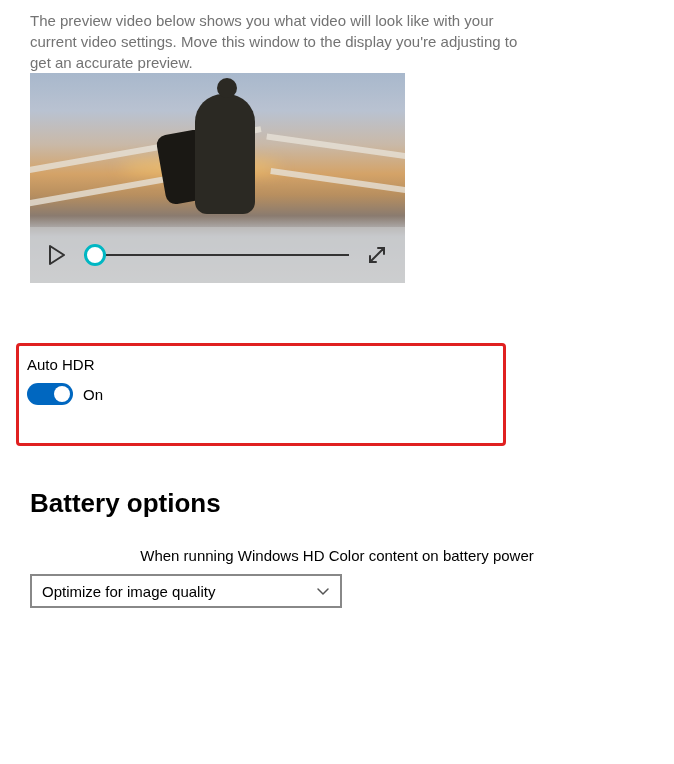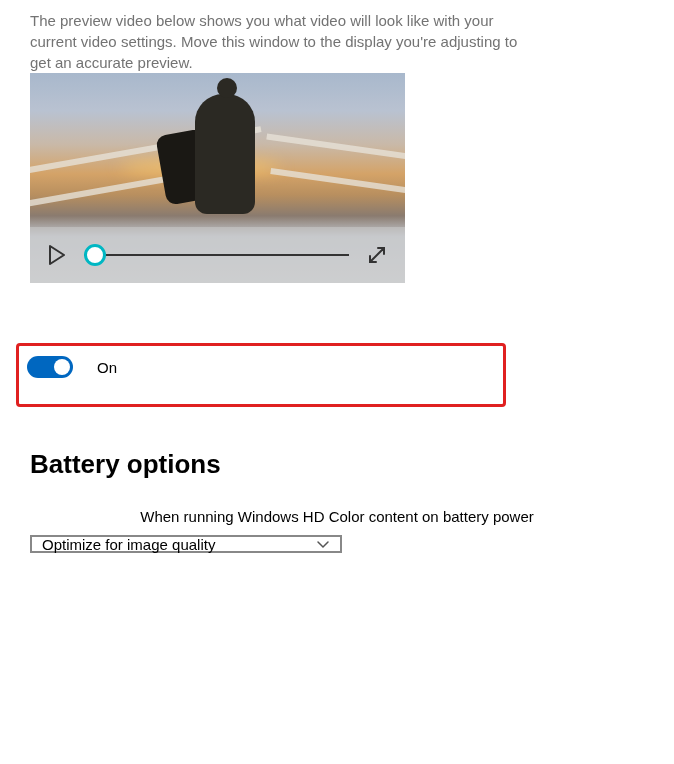--- a/index.html
+++ b/index.html
@@ -115,22 +115,22 @@
       width: 490px;
       margin-bottom: 42px;
     }
     .setting-title {
       font-size: 15px;
       margin-bottom: 10px;
     }
     .toggle-row {
       display: flex;
       align-items: center;
-      gap: 24px;
-      margin-bottom: 12px;
+      gap: 10px;
+      margin-bottom: 24px;
     }
     .toggle {
       width: 46px; height: 22px;
       background: #0067c0;
       border-radius: 11px;
       position: relative;
       cursor: pointer;
     }
     .toggle::after {
       content: "";
@@ -149,21 +149,21 @@
       font-weight: 600;
       margin-bottom: 28px;
     }
     .field-label {
       font-size: 15px;
       margin-bottom: 10px;
       text-align: center;
     }
     .select-box {
       width: 312px;
-      height: 18px;
+      height: 34px;
       border: 2px solid #888;
       display: flex;
       align-items: center;
       justify-content: space-between;
       padding: 0 10px;
       cursor: pointer;
       font-size: 15px;
       background: #fff;
     }
     .chevron svg { display: block; }
@@ -193,20 +193,21 @@
     </div>
     <span class="fullscreen-icon">
       <svg width="20" height="20" viewBox="0 0 20 20">
           <path d="M3 17 L17 3 M11 3 H17 V9 M9 17 H3 V11" fill="none" stroke="#333" stroke-width="2" stroke-linecap="round"></path>
         </svg>
     </span>
   </div>
 </div>
 
 <div class="highlight-box">
+  <div class="setting-title">Auto HDR</div>
   <div class="toggle-row">
     <div class="toggle"></div>
     <span>On</span>
   </div>
 </div>
 
 <h2 class="section-heading">Battery options</h2>
 
 <div class="field-label">When running Windows HD Color content on battery power</div>
 

